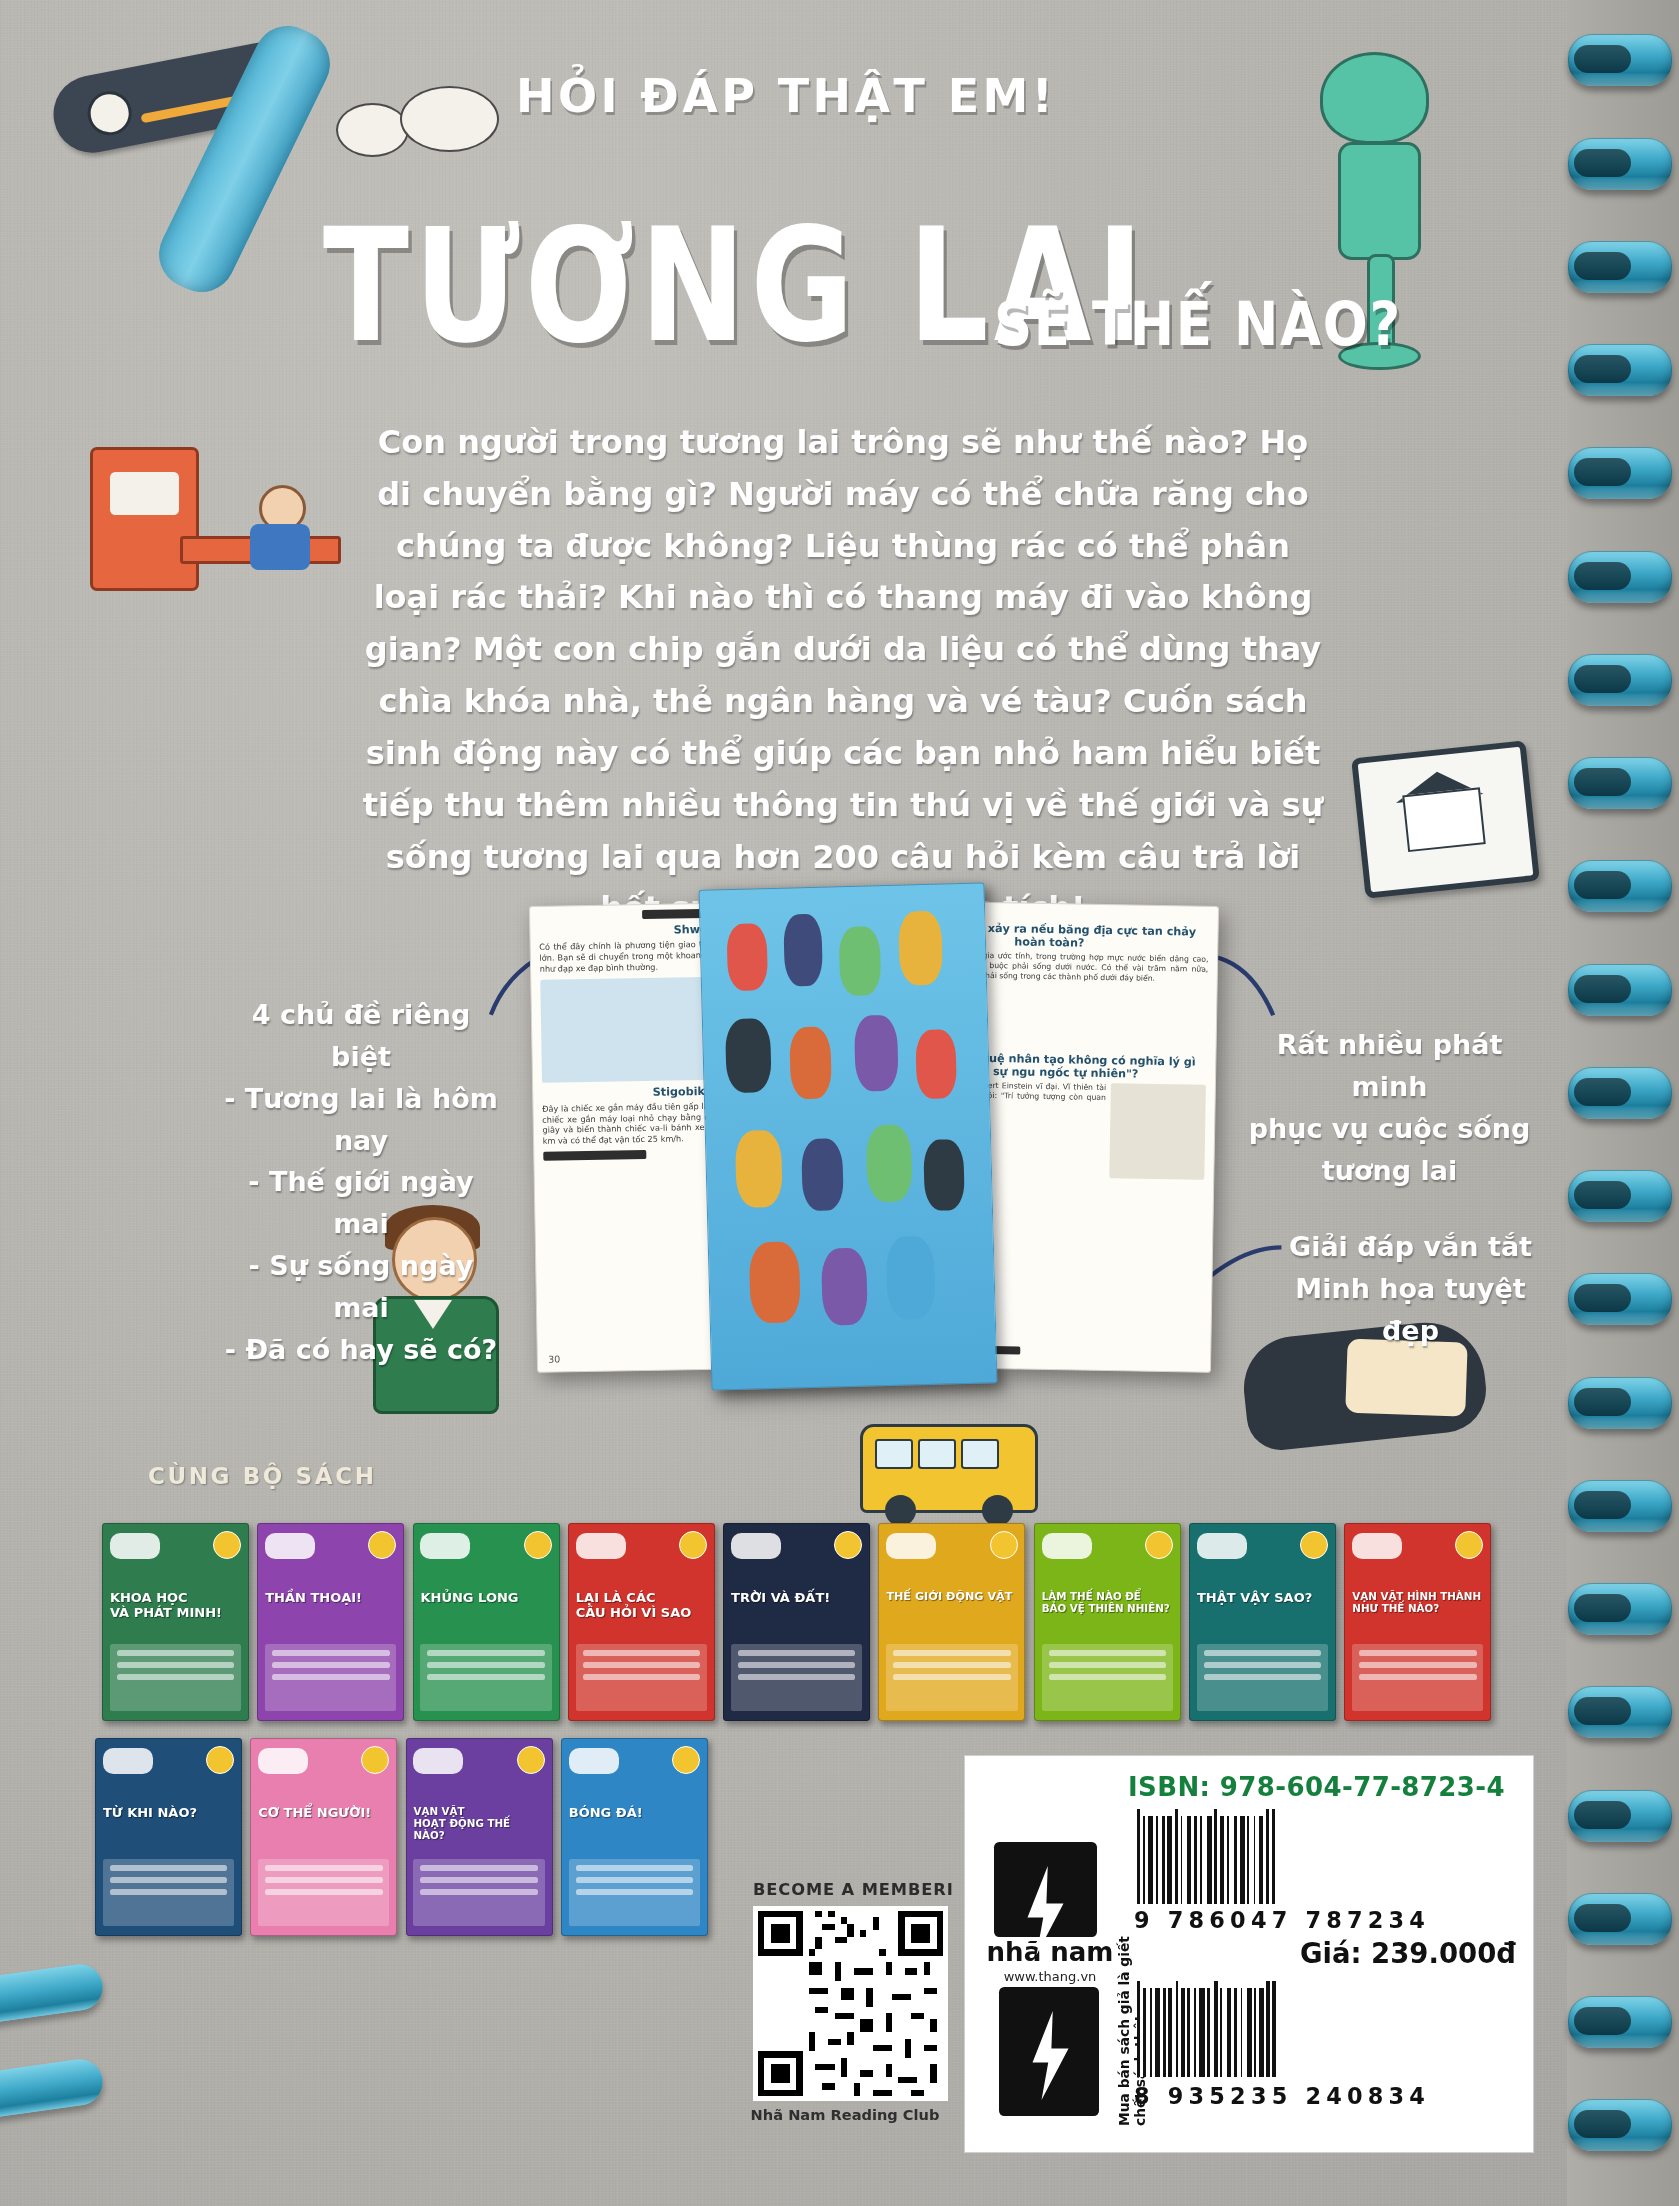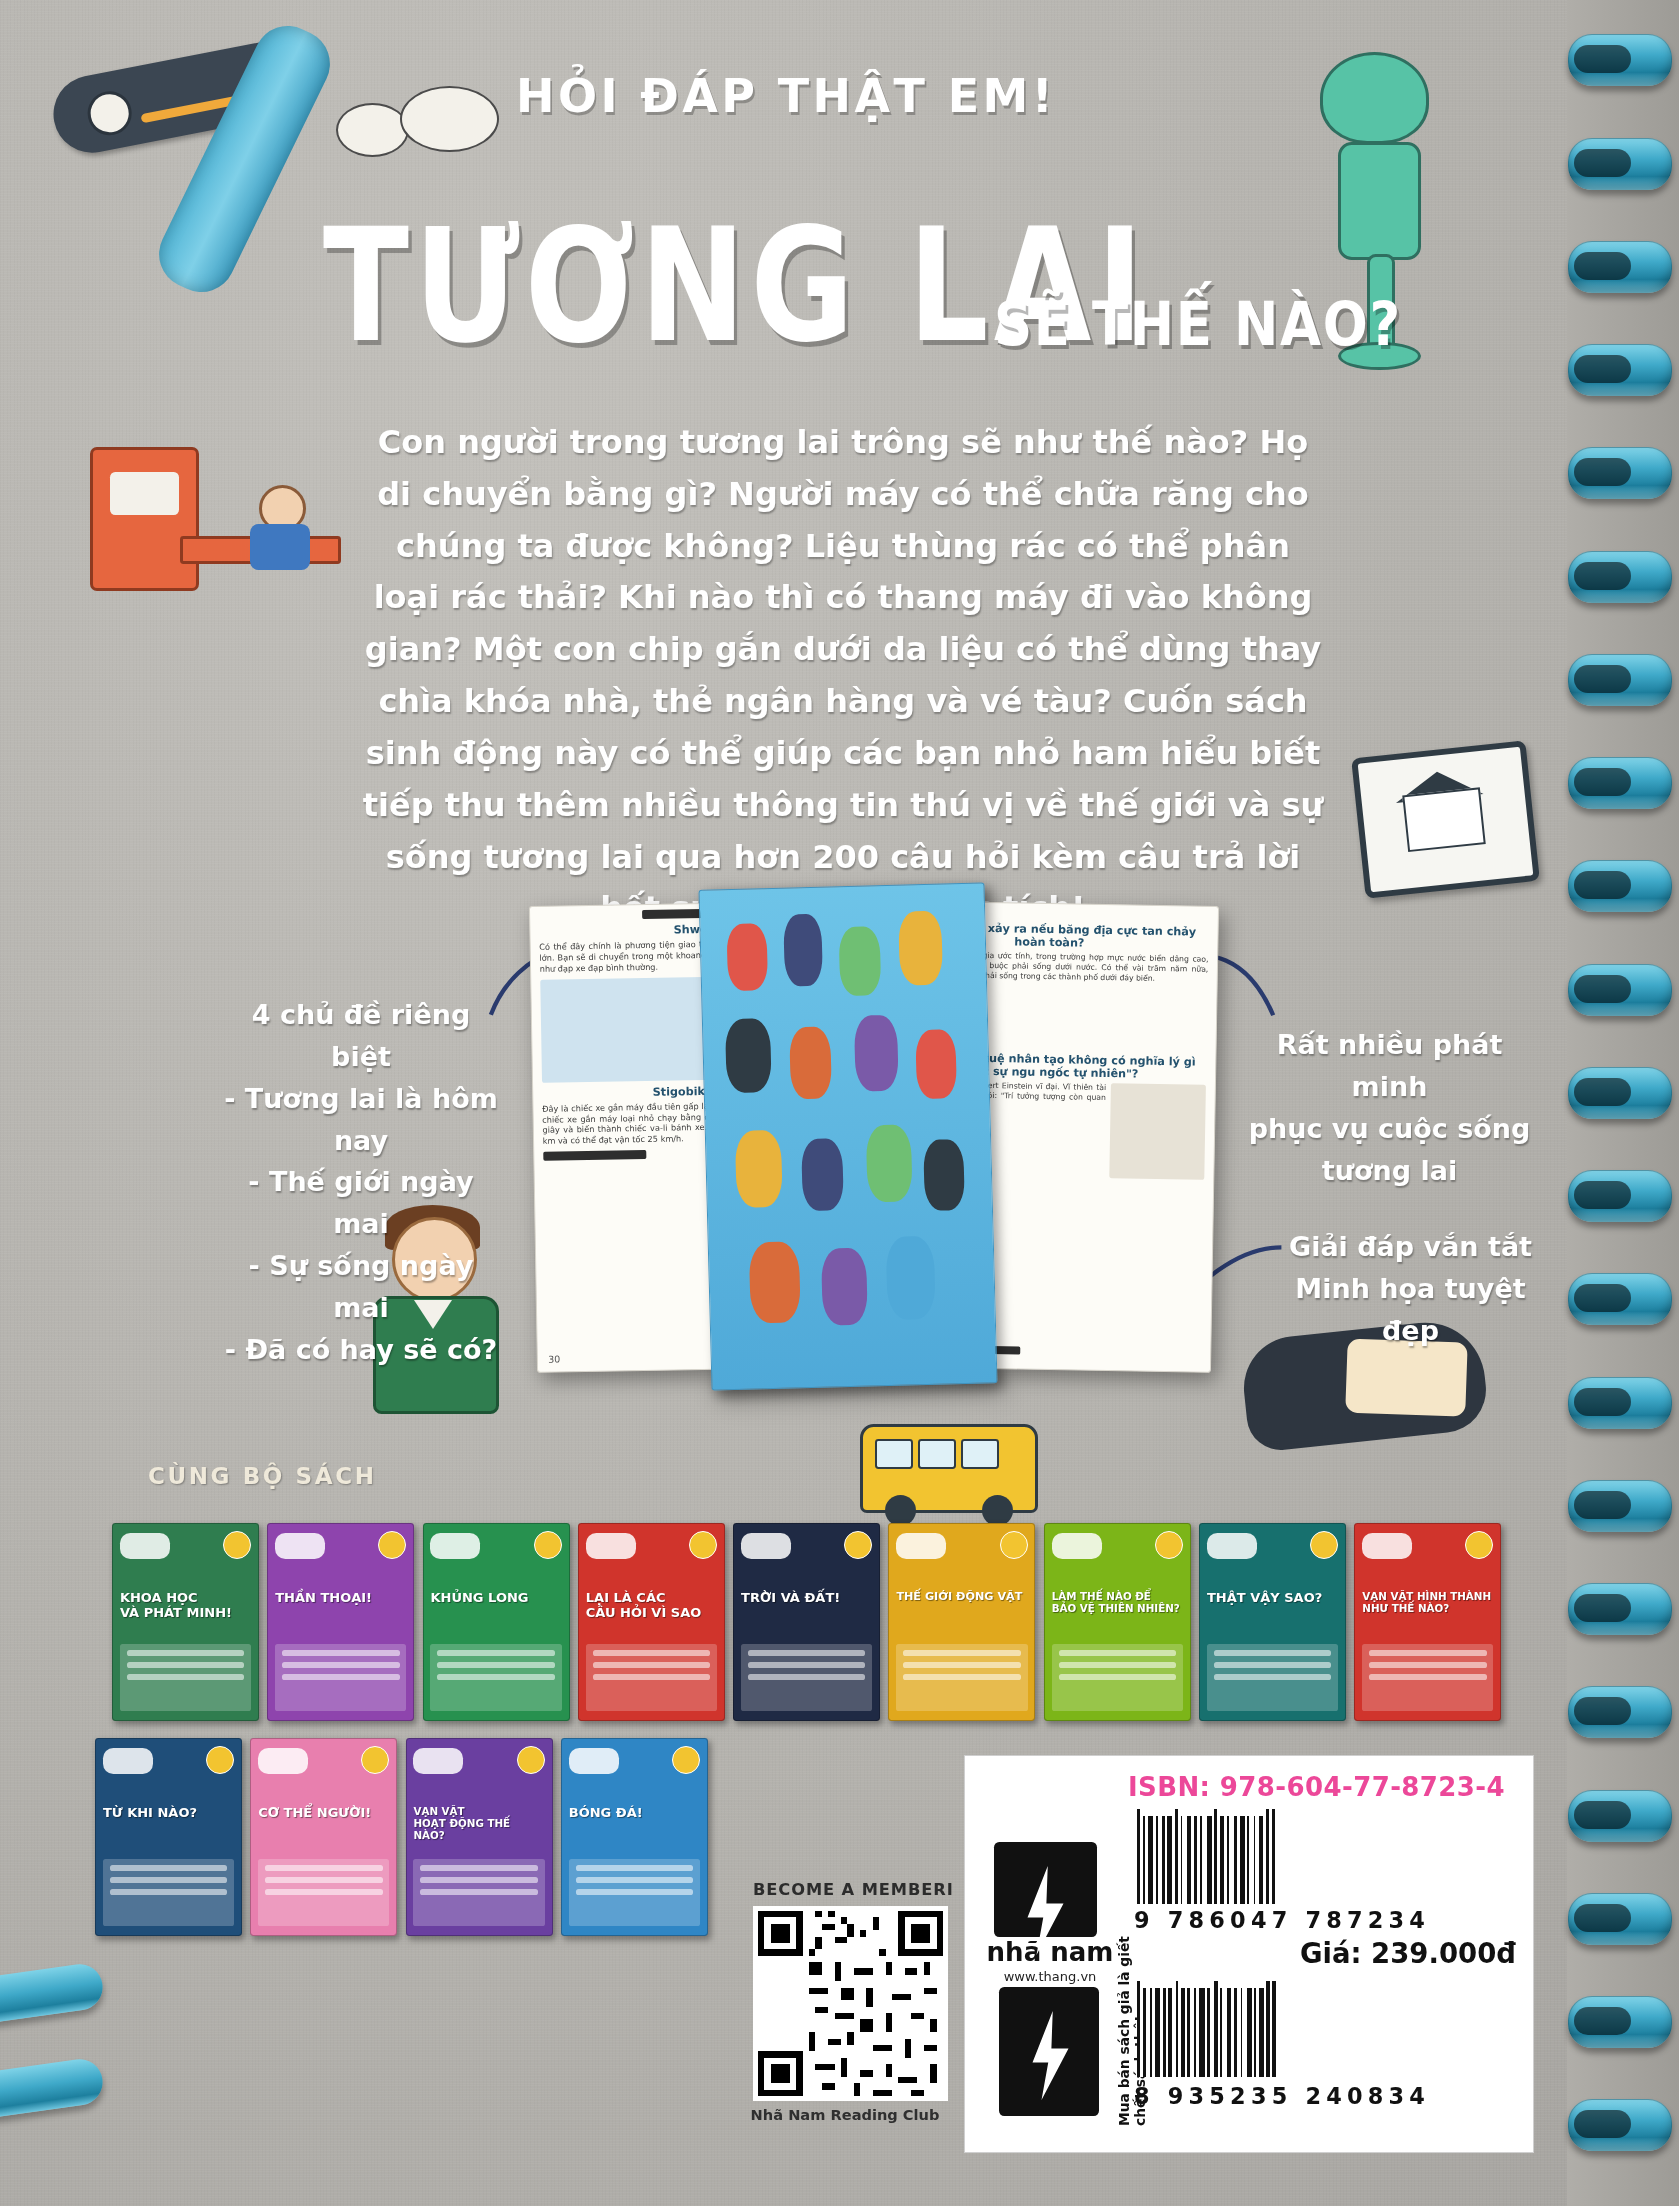--- a/index.html
+++ b/index.html
@@ -117,21 +117,21 @@
   .figure-blob{position:absolute;border-radius:40%;}
 
   
   .series-label{
     position:absolute;left:112px;top:1463px;
     font-size:23px;font-weight:700;color:#efe9da;letter-spacing:2.6px;
     text-shadow:0.9px 0.9px 1.7px rgba(0,0,0,.3);
     margin-left:36px;
   }
   .grid-books{
-    position:absolute;left:112px;top:1523px;
+    position:absolute;left:102px;top:1523px;
     display:grid;grid-template-columns:repeat(10,145px);gap:0 10.3px;
   }
   .grid-books2{
     position:absolute;left:95px;top:1738px;
     display:grid;grid-template-columns:repeat(10,145px);gap:0 10.3px;
   }
   .mini{
     width:145px;height:196px;border-radius:3.4px;position:relative;
     box-shadow:2.6px 3.4px 6px rgba(0,0,0,.35);
     overflow:hidden;
@@ -169,21 +169,21 @@
   .qr canvas,.qr .q{width:100%;height:100%;}
   .qrcap{
     position:absolute;left:742px;top:2106px;width:206px;text-align:center;
     font-size:14.6px;color:#2f2f2f;font-weight:600;
   }
   .isbnbox{
     position:absolute;left:964px;top:1755px;width:568px;height:396px;
     background:#ffffff;border:0.9px solid #cfcfcf;
   }
   .isbn-text{
-    position:absolute;left:163px;top:15.5px;font-size:26px;font-weight:700;color:#ec4899;
+    position:absolute;left:163px;top:15.5px;font-size:26px;font-weight:700;color:#15803d;
     letter-spacing:0.4px;
   }
   .bar{position:absolute;display:flex;align-items:flex-end;gap:0;}
   .bar span{display:block;background:#111;}
   .barnum{
     position:absolute;font-size:22.4px;font-weight:700;color:#111;letter-spacing:5.2px;
   }
   .price{
     position:absolute;right:17px;top:181px;font-size:27.5px;font-weight:700;color:#111;
   }

